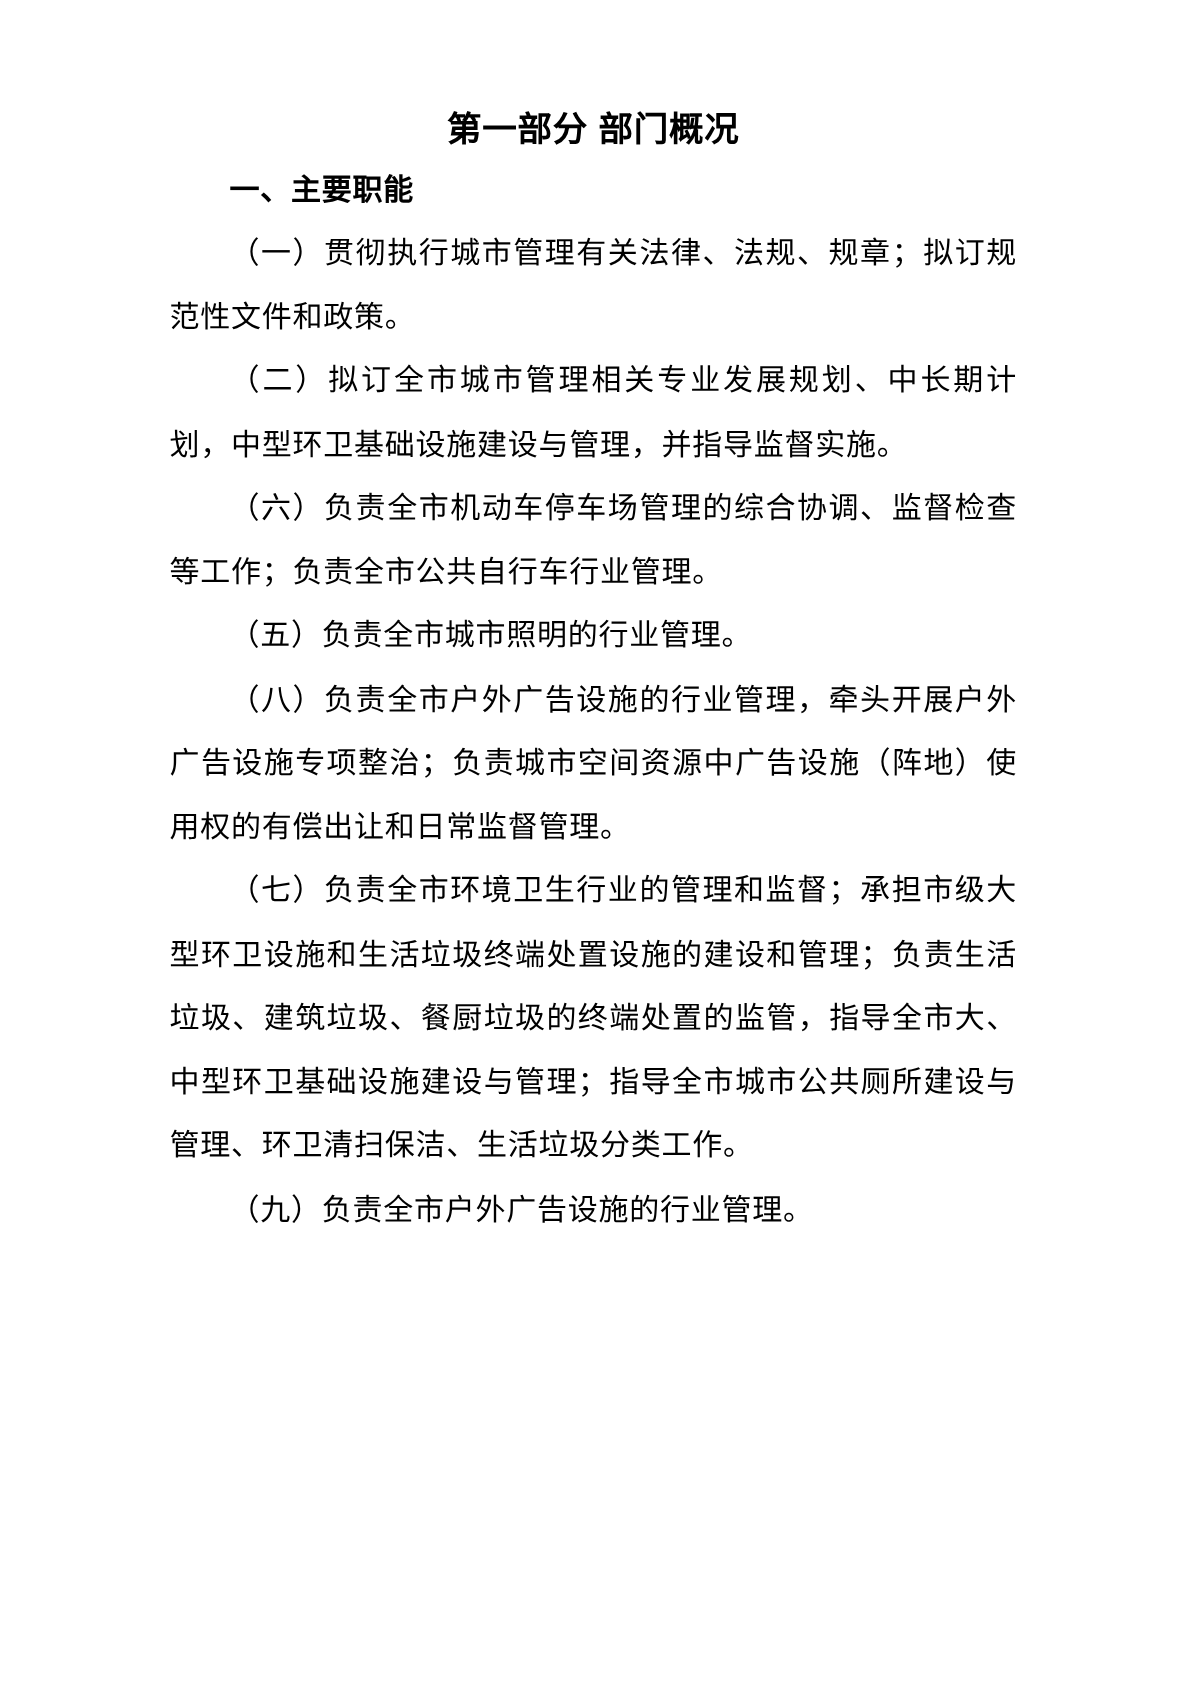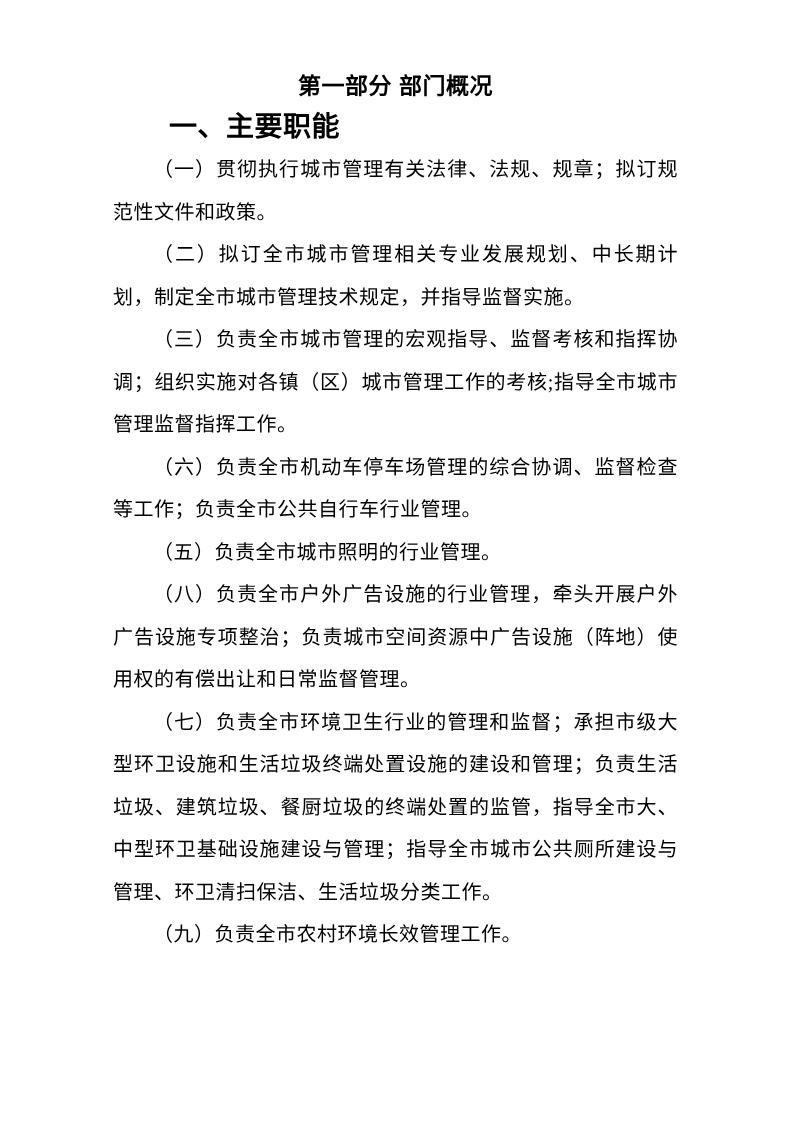--- a/index.html
+++ b/index.html
@@ -28,21 +28,21 @@
     font-size: 23px;
     line-height: 40px;
     text-align: center;
     margin: 0;
     letter-spacing: 0.5px;
     white-space: pre;
   }
   .section-heading {
     font-family: "Liberation Sans", sans-serif;
     font-weight: bold;
-    font-size: 28px;
+    font-size: 20px;
     line-height: 42px;
     margin: 0;
     text-indent: 2em;
     letter-spacing: 0.5px;
   }
   .body-text p {
     font-size: 20px;
     line-height: 42.5px;
     margin: 0;
     text-indent: 2em;
@@ -64,25 +64,24 @@
 </style>
 </head>
 <body>
 
 <div class="page">
   <div class="content">
     <h1 class="doc-title">第一部分 部门概况</h1>
     <h2 class="section-heading">一、主要职能</h2>
     <div class="body-text">
       <p>（一）贯彻执行城市管理有关法律、法规、规章；拟订规范性文件和政策。</p>
-      <p>（二）拟订全市城市管理相关专业发展规划、中长期计划，制定全市城市管理技术规定，并指导监督实施。</p>
-      <p>（三）负责全市城市管理的宏观指导、监督考核和指挥协调；组织实施对各镇（区）城市管理工作的考核;指导全市城市管理监督指挥工作。</p>
+      <p>（二）拟订全市城市管理相关专业发展规划、中长期计划，中型环卫基础设施建设与管理，并指导监督实施。</p>
       <p>（六）负责全市机动车停车场管理的综合协调、监督检查等工作；负责全市公共自行车行业管理。</p>
       <p>（五）负责全市城市照明的行业管理。</p>
       <p>（八）负责全市户外广告设施的行业管理，牵头开展户外广告设施专项整治；负责城市空间资源中广告设施（阵地）使用权的有偿出让和日常监督管理。</p>
       <p>（七）负责全市环境卫生行业的管理和监督；承担市级大型环卫设施和生活垃圾终端处置设施的建设和管理；负责生活垃圾、建筑垃圾、餐厨垃圾的终端处置的监管，指导全市大、中型环卫基础设施建设与管理；指导全市城市公共厕所建设与管理、环卫清扫保洁、生活垃圾分类工作。</p>
-      <p>（九）负责全市农村环境长效管理工作。</p>
+      <p>（九）负责全市户外广告设施的行业管理。</p>
     </div>
   </div>
   <div class="footer">
     <span>-2-</span>
   </div>
 </div>
 
 </body></html>

